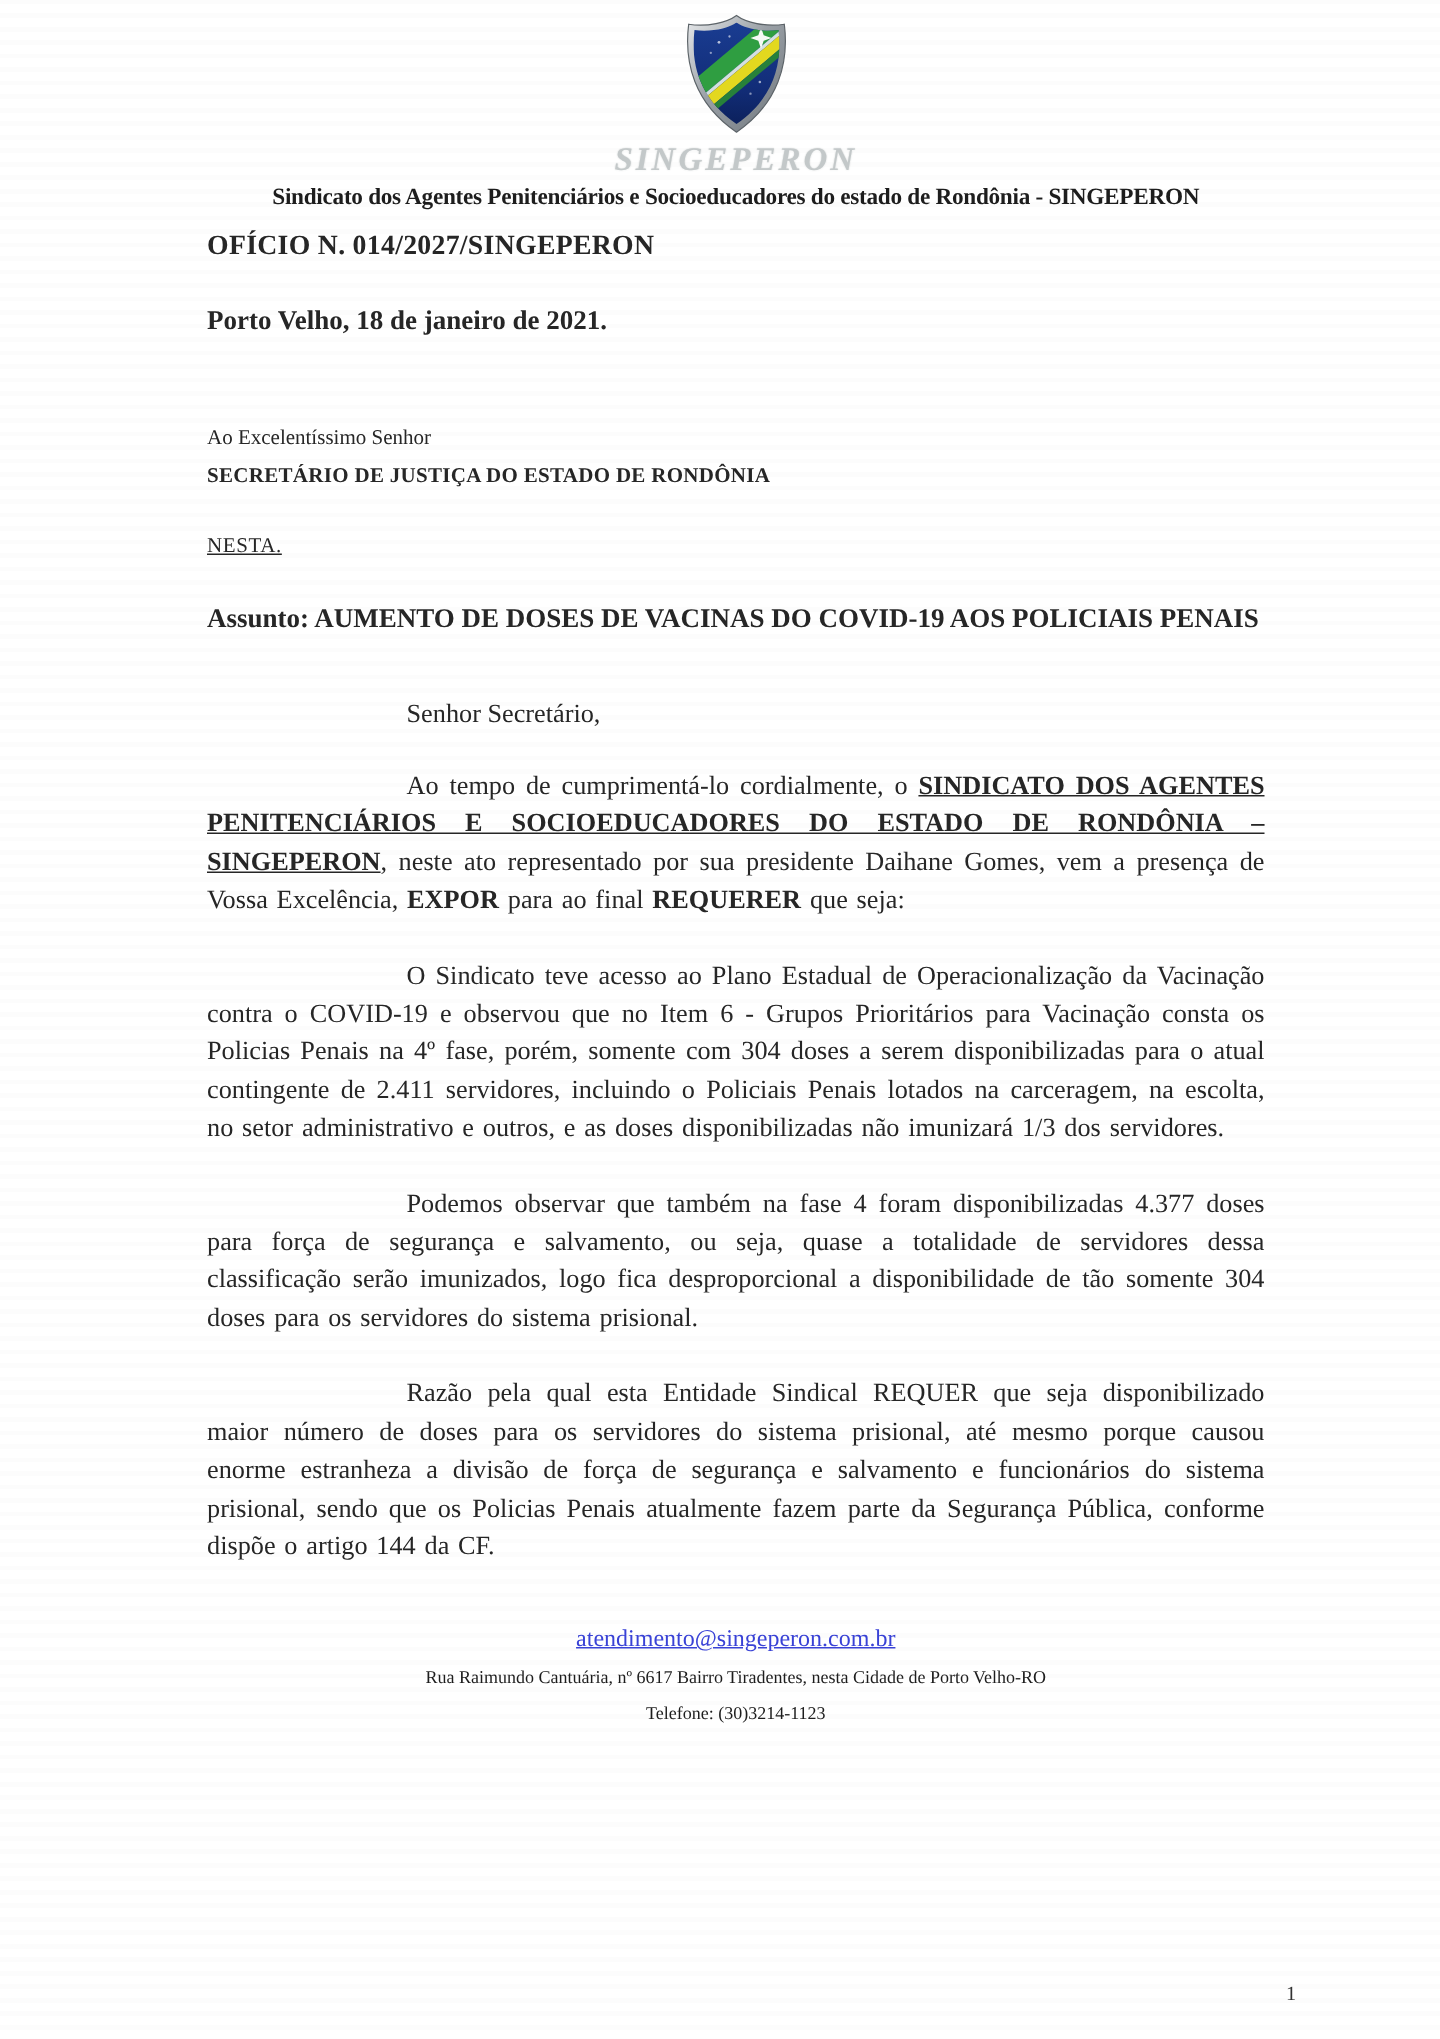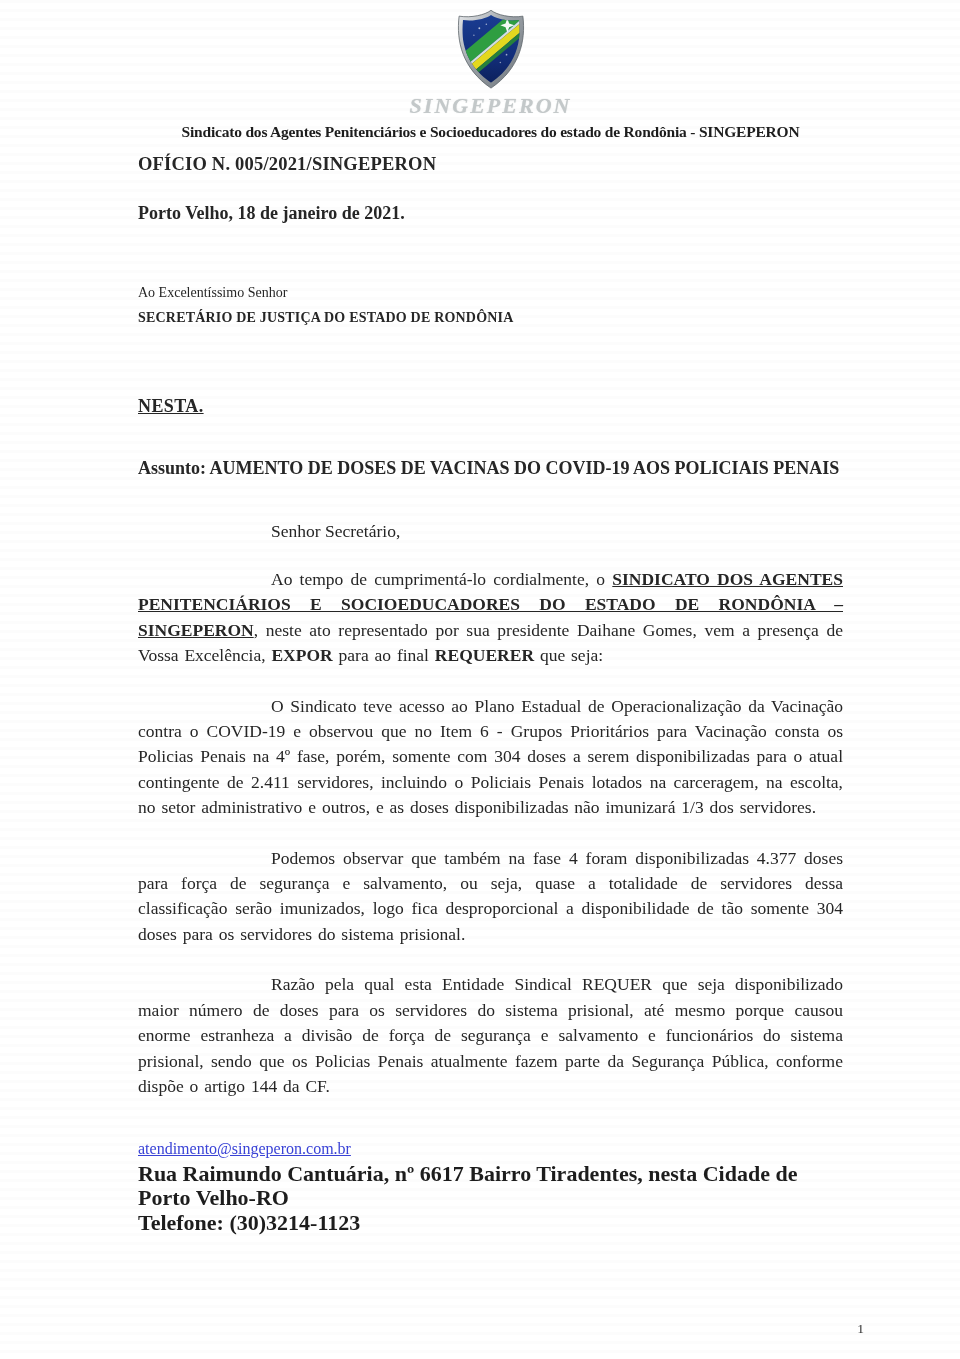--- a/index.html
+++ b/index.html
@@ -43,48 +43,48 @@
     font-weight:bold; font-size:18.5px; letter-spacing:.2px;
   }
   .dateline{
     margin-top:28px;
     font-weight:bold; font-size:18px;
     text-align:left;
   }
   .addressee{ margin-top:56px; font-size:14px; line-height:25px; }
   .addressee .name, .addressee .role{ font-weight:bold; letter-spacing:.2px; }
   .nesta{
-    margin-top:66px;
-    font-weight:bold; font-size:18px;
+    margin-top:27px;
+    font-weight:normal; font-size:14px;
     text-decoration:underline;
     letter-spacing:.4px;
   }
   .subject{
-    margin-top:38px;
+    margin-top:26px;
     font-weight:bold; font-size:18px; line-height:26px;
     max-width:705px;
   }
   .greeting{
     margin-top:40px;
     font-size:17.5px;
     text-indent:133px;
   }
   p.para{
     margin-top:25px;
     font-size:17.5px; line-height:25.4px;
     text-align:justify;
     text-indent:133px;
     word-spacing:1.5px;
   }
   .bold{ font-weight:bold; }
   .bold-underline{ font-weight:bold; text-decoration:underline; }
   
-  .doc-footer{ margin-top:38px; text-align:left; line-height:24.5px; }
+  .doc-footer{ margin-top:38px; text-align:center; line-height:24.5px; }
   .email-link{ font-size:16px; color:#3942d6; text-decoration:underline; cursor:pointer; }
-  .addr, .phone{ font-weight:bold; font-size:22px; color:#1d1d1d; }
+  .addr, .phone{ font-weight:normal; font-size:12px; color:#1d1d1d; }
   .page-number{
     position:absolute; right:96px; bottom:22px;
     font-size:13.5px; color:#333;
   }
 </style>
 </head>
 <body>
 
 <div class="page">
 
@@ -127,21 +127,21 @@
 
           <path d="M71 13 L73.3 20 L80 22.3 L73.3 24.6 L71 31.6 L68.7 24.6 L62 22.3 L68.7 20 Z" fill="#ffffff" opacity="0.95"></path>
         </g>
       </svg>
     </div>
     <div class="wordmark">SINGEPERON</div>
     <div class="org-line">Sindicato dos Agentes Penitenciários e Socioeducadores do estado de Rondônia - SINGEPERON</div>
   </header>
 
   <main>
-    <div class="reference">OFÍCIO N. 005/2021/SINGEPERON</div>
+    <div class="reference">OFÍCIO N. 014/2027/SINGEPERON</div>
 
     <div class="dateline">Porto Velho, 18 de janeiro de 2021.</div>
 
     <div class="addressee">
       <div>Ao Excelentíssimo Senhor</div>
       <div class="role">SECRETÁRIO DE JUSTIÇA DO ESTADO DE RONDÔNIA</div>
     </div>
 
     <div class="nesta">NESTA.</div>
 

